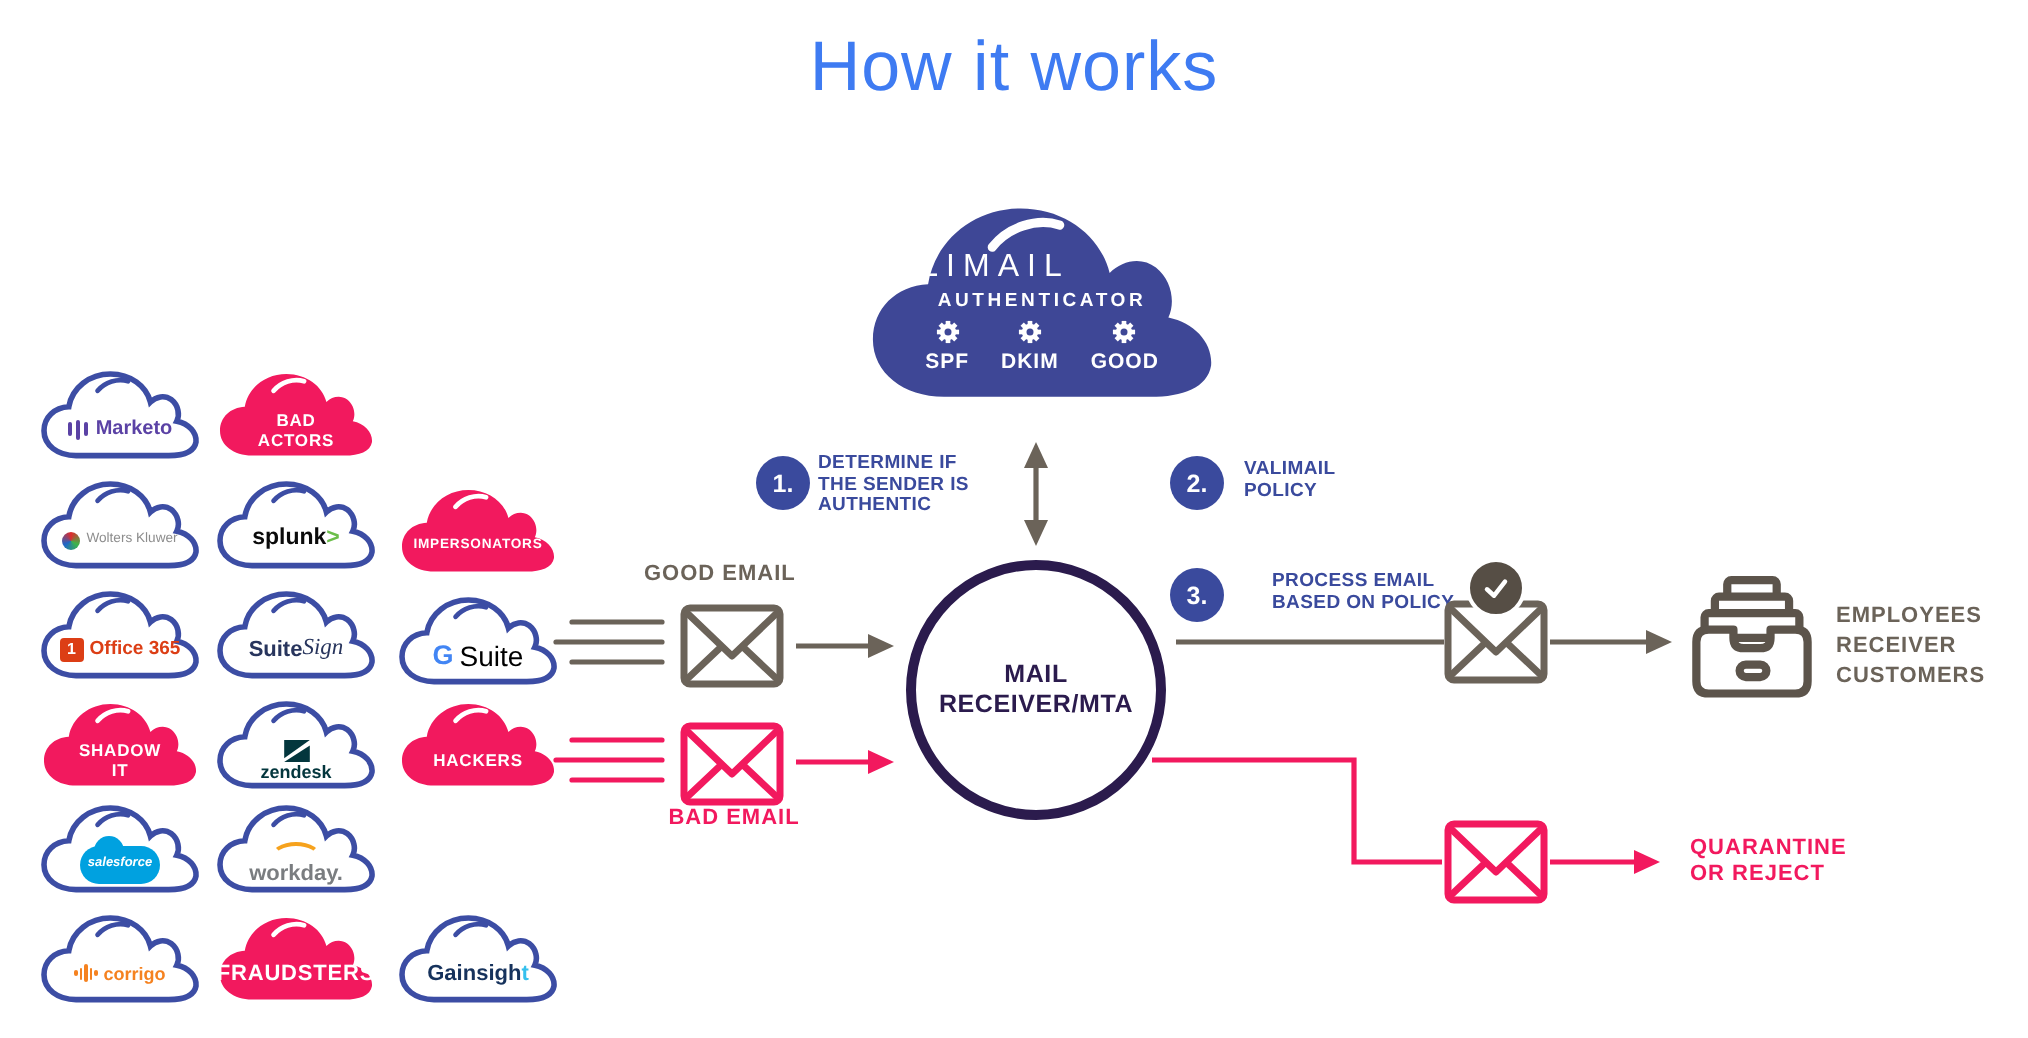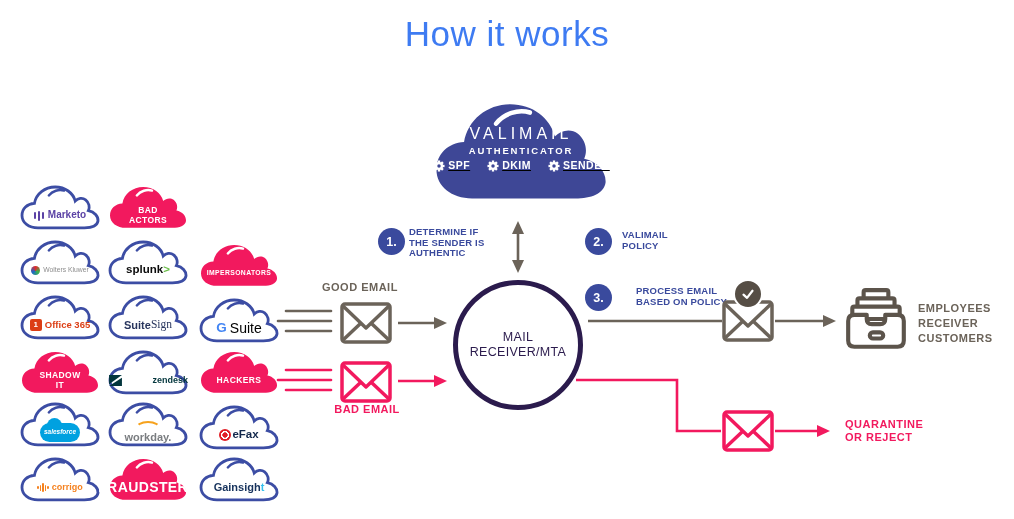--- a/index.html
+++ b/index.html
@@ -12,39 +12,39 @@
   .cloud{position:absolute;width:80px;height:52px;}
   .cs{position:absolute;inset:0;width:100%;height:100%;overflow:visible;}
   .oc .cb{fill:#fff;stroke:#3C4DA4;stroke-width:7;}
   .oc .csh{fill:none;stroke:#3C4DA4;stroke-width:6;stroke-linecap:round;}
   .tc .cb{fill:#F2195E;stroke:none;}
   .tc .csh{fill:none;stroke:#fff;stroke-width:6;stroke-linecap:round;}
   .lg{position:absolute;inset:0;display:flex;align-items:center;justify-content:center;
       padding-top:12px;gap:2px;line-height:1;}
   .threat{color:#fff;font-weight:800;font-size:8.5px;letter-spacing:.4px;text-align:center;line-height:10px;}
   .threat.small{font-size:6.8px;}
-  .threat.mid{font-size:14px;}
+  .threat.mid{font-size:11px;}
   
   .mk i{display:inline-block;width:2.5px;background:#5B42A5;border-radius:2px;margin-right:1.5px;vertical-align:middle;}
   .mk i:nth-child(1){height:7px;}.mk i:nth-child(2){height:10px;}.mk i:nth-child(3){height:7px;}
   .mk-t{color:#5B42A5;font-size:10px;font-weight:600;text-align:right;}
   .wk-icon{width:9px;height:9px;border-radius:50%;background:conic-gradient(#e02b2b,#3bb54a,#1e66c9,#e02b2b);}
   .wk-t{color:#8d8d8d;font-size:6.8px;}
   .sn-a{color:#33424A;font-size:9.5px;font-weight:600;}
   .sn-b{color:#6CBE45;font-size:9.5px;font-weight:600;}
   .sp-a{color:#0b0b0b;font-size:11.5px;font-weight:700;}
   .sp-b{color:#6BBE4A;font-size:11.5px;font-weight:700;}
   .o365-icon{width:12px;height:12px;background:#DC3E15;border-radius:2px;color:#fff;font-size:8px;
              font-weight:700;display:flex;align-items:center;justify-content:center;}
   .o365-t{color:#DC3E15;font-size:9.5px;font-weight:600;}
   .ds-a{color:#28355D;font-size:11px;font-weight:800;}
-  .ds-b{color:#28355D;font-size:11.5px;font-family:"Liberation Serif",serif;}
+  .ds-b{color:#28355D;font-size:11.5px;font-style:italic;font-family:"Liberation Serif",serif;}
   .gs-a{color:#4285F4;font-size:13.5px;font-weight:700;margin-right:3px;}
   .gs-b{color:#000000;font-size:14px;}
-  .zd{flex-direction:row;gap:1px;justify-content:space-between;}
+  .zd{flex-direction:column;gap:1px;}
   .zd-t{color:#03363D;font-size:9px;font-weight:700;}
   .sf-blob{position:relative;width:40px;height:19px;background:#00A1E0;border-radius:10px;}
   .sf-blob::before{content:"";position:absolute;width:15px;height:15px;border-radius:50%;background:#00A1E0;top:-5px;left:7px;}
   .sf-t{position:absolute;inset:0;display:flex;align-items:center;justify-content:center;
         color:#fff;font-size:6.5px;font-style:italic;font-weight:600;}
   .wd{flex-direction:column;gap:0;}
   .wd-arc{width:22px;height:12px;border:2.5px solid transparent;border-top-color:#F6A21D;
           border-radius:50%;margin-bottom:-5px;}
   .wd-t{color:#7A7D80;font-size:11px;font-weight:600;}
   .ef-icon{width:12px;height:12px;border-radius:50%;margin-right:-1px;
@@ -53,37 +53,37 @@
   .cg i{display:inline-block;width:1.5px;background:#F58220;border-radius:1px;margin-right:1px;vertical-align:middle;}
   .cg i:nth-child(1){height:3px;}.cg i:nth-child(2){height:6px;}.cg i:nth-child(3){height:9px;}
   .cg i:nth-child(4){height:6px;}.cg i:nth-child(5){height:3px;}
   .cg-t{color:#F58220;font-size:9px;font-weight:600;}
   .gn-a{color:#16325C;font-size:11px;font-weight:600;}
   .gn-b{color:#35C0ED;font-size:11px;font-weight:600;}
   
   .vm{position:absolute;left:432px;top:95px;width:178px;height:120px;}
   .vm .cb{fill:#3E4796;stroke:none;}
   .vm .csh{fill:none;stroke:#fff;stroke-width:5;stroke-linecap:round;}
-  .vm-brand{position:absolute;left:0;right:0;top:30px;text-align:center;color:#fff;
+  .vm-brand{position:absolute;left:0;right:0;top:30px;color:#fff;
             font-size:16px;letter-spacing:4px;font-weight:400;}
   .vm-sub{position:absolute;left:0;right:0;top:50px;text-align:center;color:#fff;
           font-size:9.5px;font-weight:700;letter-spacing:1.8px;}
   .vm-protocols{position:absolute;left:0;right:0;top:64px;display:flex;justify-content:center;gap:16px;}
-  .proto{display:flex;flex-direction:row;gap:2px;text-decoration:underline;}
+  .proto{display:flex;flex-direction:column;align-items:center;gap:2px;}
   .proto .pl{color:#fff;font-size:10.5px;font-weight:700;letter-spacing:.5px;}
   
   .badge{position:absolute;width:27px;height:27px;border-radius:50%;background:#3A4A9D;color:#fff;
          display:flex;align-items:center;justify-content:center;font-size:12.5px;font-weight:700;}
   .steptext{position:absolute;color:#3A4A9D;font-size:9.5px;font-weight:700;line-height:10.5px;letter-spacing:.2px;}
   
   .receiver{position:absolute;left:453px;top:280px;width:130px;height:130px;border-radius:50%;
             border:5px solid #2B1B4D;background:#fff;box-sizing:border-box;
             display:flex;align-items:center;justify-content:center;}
   .receiver span{display:block;width:108px;text-align:center;color:#2B1B4D;
-                 font-size:12.5px;font-weight:400;line-height:15px;letter-spacing:.3px;}
+                 font-size:12.5px;font-weight:700;line-height:15px;letter-spacing:.3px;}
   
   .lab{position:absolute;font-weight:700;letter-spacing:.5px;}
   .good-lab{left:322px;top:281px;width:90px;text-align:left;color:#6B6359;font-size:11px;}
   .bad-lab{left:322px;top:403px;width:90px;text-align:center;color:#F2195E;font-size:11px;}
   .deliv-lab{left:918px;top:301px;width:90px;color:#6B6359;font-size:11px;line-height:15px;}
   .quar-lab{left:845px;top:418px;width:82px;color:#F2195E;font-size:11px;line-height:13px;}
   
   .env{position:absolute;width:52px;height:42px;}
   .env svg{width:100%;height:100%;overflow:visible;}
   .check-badge{position:absolute;left:733px;top:279px;width:30px;height:30px;border-radius:50%;
@@ -173,21 +173,21 @@
       <div class="proto">
         <svg width="14" height="14" viewBox="0 0 24 24">
             <use href="#gear"></use>
           </svg>
         <span class="pl">DKIM</span>
       </div>
       <div class="proto">
         <svg width="14" height="14" viewBox="0 0 24 24">
             <use href="#gear"></use>
           </svg>
-        <span class="pl">SENDER</span>
+        <span class="pl">GOOD</span>
       </div>
     </div>
   </div>
 
   <div class="cloud oc" style="left:20px;top:183px">
     <svg class="cs" viewBox="0 0 200 130" preserveAspectRatio="none">
         <use href="#cloud-body" class="cb"></use>
         <use href="#cloud-shine" class="csh"></use>
       </svg>
     <div class="lg">
@@ -310,30 +310,20 @@
       </div>
   </div>
   <div class="cloud oc" style="left:108px;top:400px">
     <svg class="cs" viewBox="0 0 200 130" preserveAspectRatio="none">
         <use href="#cloud-body" class="cb"></use>
         <use href="#cloud-shine" class="csh"></use>
       </svg>
     <div class="lg wd">
         <span class="wd-arc"></span>
         <span class="wd-t">workday.</span>
-      </div>
-  </div>
-  <div class="cloud oc" style="left:199px;top:403px">
-    <svg class="cs" viewBox="0 0 200 130" preserveAspectRatio="none">
-        <use href="#cloud-body" class="cb"></use>
-        <use href="#cloud-shine" class="csh"></use>
-      </svg>
-    <div class="lg">
-        <span class="ef-icon"></span>
-        <span class="ef-t">eFax</span>
       </div>
   </div>
 
   <div class="cloud oc" style="left:20px;top:455px">
     <svg class="cs" viewBox="0 0 200 130" preserveAspectRatio="none">
         <use href="#cloud-body" class="cb"></use>
         <use href="#cloud-shine" class="csh"></use>
       </svg>
     <div class="lg">
         <span class="cg"><i></i><i></i><i></i><i></i><i></i></span>

